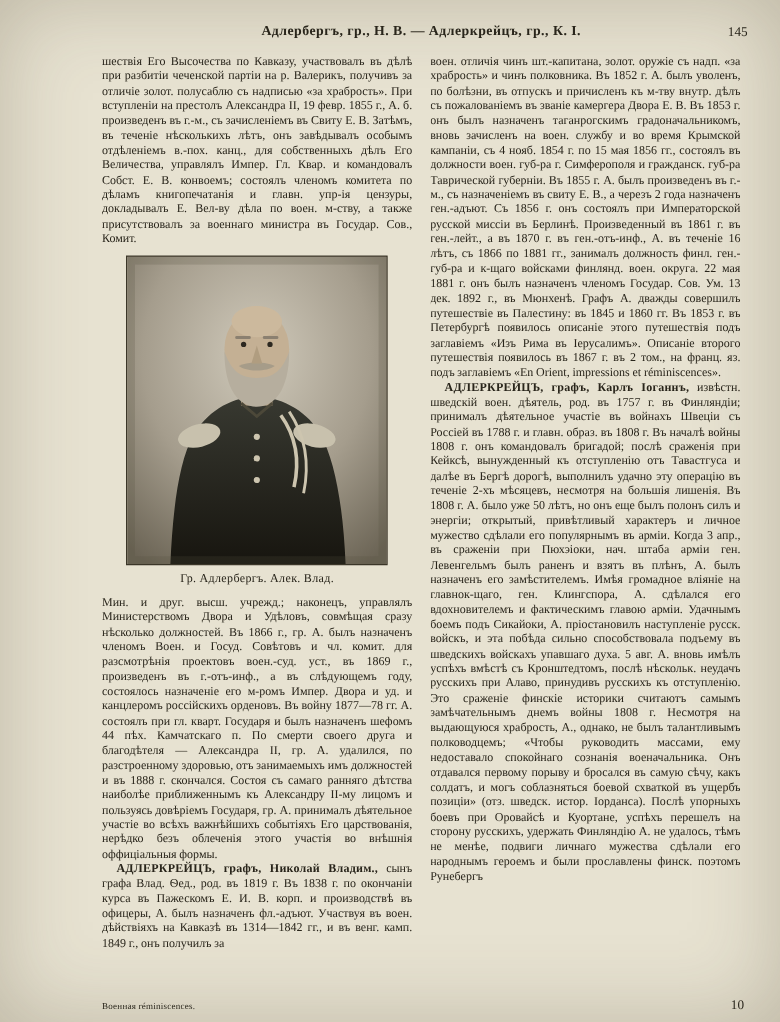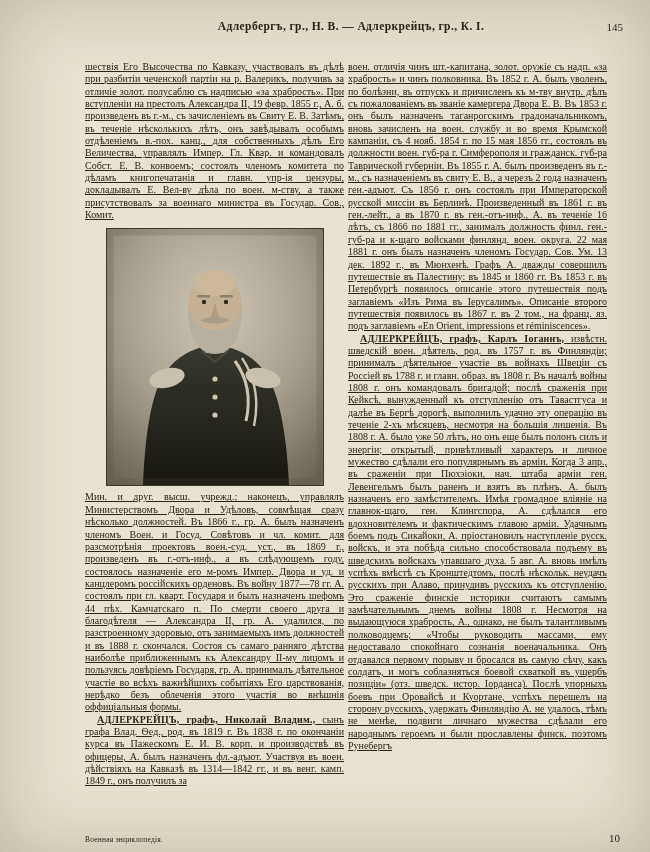--- a/index.html
+++ b/index.html
@@ -12,42 +12,41 @@
     position: relative;
     width: 650px; height: 852px;
     background: #e7e2d1;
     box-shadow: inset 0 0 70px rgba(92, 82, 58, 0.30);
     padding: 20px 33px 0 85px;
     color: #29251b;
   }
   .page-header {
     position: relative;
     height: 18px;
-    margin-bottom: 23px;
+    margin-bottom: 8px;
   }
   .running-title {
     text-align: center;
     font-size: 11.5px;
     font-weight: bold;
     letter-spacing: 0.4px;
     white-space: nowrap;
   }
   .page-number {
     position: absolute;
     right: -6px; top: 1px;
     font-size: 11px;
     font-weight: normal;
     text-align: right;
   }
   .columns {
     display: flex;
-    gap: 4px;
+    gap: 15px;
     height: 780px;
     overflow: hidden;
-    text-decoration: underline;
   }
   .column {
     width: 259px;
     overflow: hidden;
     text-align: justify;
     font-size: 10px;
     line-height: 1.235;
     hyphens: auto;
     -webkit-hyphens: auto;
     word-spacing: -0.2px;
@@ -126,33 +125,34 @@
             <path d="M108 74 L 103.5 89 L 112.5 89 Z" fill="#b09d80"></path>
             <path d="M95 122 L 108 133 L 121 122" stroke="#4c4839" stroke-width="2.4" fill="none"></path>
             <path d="M128 132 C 141 150 144 170 139 192" stroke="#cdc5af" stroke-width="3" fill="none"></path>
             <path d="M135 129 C 149 150 152 173 147 197" stroke="#cdc5af" stroke-width="2.4" fill="none"></path>
             <circle cx="108" cy="150" r="2.6" fill="#cdc5af"></circle>
             <circle cx="108" cy="168" r="2.6" fill="#cdc5af"></circle>
             <circle cx="108" cy="186" r="2.6" fill="#cdc5af"></circle>
             <rect x="3" y="3" width="210" height="250" fill="none" stroke="#57503f" stroke-width="7" opacity="0.22"></rect>
           </svg>
         </div>
+        <figcaption>Гр. Адлербергъ. Алек. Влад.</figcaption>
       </figure>
 
       <p class="para no-indent">Мин. и друг. высш. учрежд.; наконецъ, управлялъ Министерствомъ Двора и Удѣловъ, совмѣщая сразу нѣсколько должностей. Въ 1866 г., гр. А. былъ назначенъ членомъ Воен. и Госуд. Совѣтовъ и чл. комит. для разсмотрѣнія проектовъ воен.-суд. уст., въ 1869 г., произведенъ въ г.-отъ-инф., а въ слѣдующемъ году, состоялось назначеніе его м-ромъ Импер. Двора и уд. и канцлеромъ россійскихъ орденовъ. Въ войну 1877—78 гг. А. состоялъ при гл. кварт. Государя и былъ назначенъ шефомъ 44 пѣх. Камчатскаго п. По смерти своего друга и благодѣтеля — Александра II, гр. А. удалился, по разстроенному здоровью, отъ занимаемыхъ имъ должностей и въ 1888 г. скончался. Состоя съ самаго ранняго дѣтства наиболѣе приближеннымъ къ Александру II-му лицомъ и пользуясь довѣріемъ Государя, гр. А. принималъ дѣятельное участіе во всѣхъ важнѣйшихъ событіяхъ Его царствованія, нерѣдко безъ облеченія этого участія во внѣшнія оффиціальныя формы.</p>
 
       <p class="para entry"><b class="entry-heading">АДЛЕРКРЕЙЦЪ, графъ, Николай Владим.,</b> <span>сынъ графа Влад. Ѳед., род. въ 1819 г. Въ 1838 г. по окончаніи курса въ Пажескомъ Е. И. В. корп. и производствѣ въ офицеры, А. былъ назначенъ фл.-адъют. Участвуя въ воен. дѣйствіяхъ на Кавказѣ въ 1314—1842 гг., и въ венг. камп. 1849 г., онъ получилъ за</span></p>
     </div>
 
     <div class="column">
       <p class="para no-indent">воен. отличія чинъ шт.-капитана, золот. оружіе съ надп. «за храбрость» и чинъ полковника. Въ 1852 г. А. былъ уволенъ, по болѣзни, въ отпускъ и причисленъ къ м-тву внутр. дѣлъ съ пожалованіемъ въ званіе камергера Двора Е. В. Въ 1853 г. онъ былъ назначенъ таганрогскимъ градоначальникомъ, вновь зачисленъ на воен. службу и во время Крымской кампаніи, съ 4 нояб. 1854 г. по 15 мая 1856 гг., состоялъ въ должности воен. губ-ра г. Симферополя и гражданск. губ-ра Таврической губерніи. Въ 1855 г. А. былъ произведенъ въ г.-м., съ назначеніемъ въ свиту Е. В., а черезъ 2 года назначенъ ген.-адъют. Съ 1856 г. онъ состоялъ при Императорской русской миссіи въ Берлинѣ. Произведенный въ 1861 г. въ ген.-лейт., а въ 1870 г. въ ген.-отъ-инф., А. въ теченіе 16 лѣтъ, съ 1866 по 1881 гг., занималъ должность финл. ген.-губ-ра и к-щаго войсками финлянд. воен. округа. 22 мая 1881 г. онъ былъ назначенъ членомъ Государ. Сов. Ум. 13 дек. 1892 г., въ Мюнхенѣ. Графъ А. дважды совершилъ путешествіе въ Палестину: въ 1845 и 1860 гг. Въ 1853 г. въ Петербургѣ появилось описаніе этого путешествія подъ заглавіемъ «Изъ Рима въ Іерусалимъ». Описаніе второго путешествія появилось въ 1867 г. въ 2 том., на франц. яз. подъ заглавіемъ «En Orient, impressions et réminiscences».</p>
 
       <p class="para entry"><b class="entry-heading">АДЛЕРКРЕЙЦЪ, графъ, Карлъ Іоганнъ,</b> <span>извѣстн. шведскій воен. дѣятель, род. въ 1757 г. въ Финляндіи; принималъ дѣятельное участіе въ войнахъ Швеціи съ Россіей въ 1788 г. и главн. образ. въ 1808 г. Въ началѣ войны 1808 г. онъ командовалъ бригадой; послѣ сраженія при Кейксѣ, вынужденный къ отступленію отъ Тавастгуса и далѣе въ Бергѣ дорогѣ, выполнилъ удачно эту операцію въ теченіе 2-хъ мѣсяцевъ, несмотря на большія лишенія. Въ 1808 г. А. было уже 50 лѣтъ, но онъ еще былъ полонъ силъ и энергіи; открытый, привѣтливый характеръ и личное мужество сдѣлали его популярнымъ въ арміи. Когда 3 апр., въ сраженіи при Пюхэіоки, нач. штаба арміи ген. Левенгельмъ былъ раненъ и взятъ въ плѣнъ, А. былъ назначенъ его замѣстителемъ. Имѣя громадное вліяніе на главнок-щаго, ген. Клингспора, А. сдѣлался его вдохновителемъ и фактическимъ главою арміи. Удачнымъ боемъ подъ Сикайоки, А. пріостановилъ наступленіе русск. войскъ, и эта побѣда сильно способствовала подъему въ шведскихъ войскахъ упавшаго духа. 5 авг. А. вновь имѣлъ успѣхъ вмѣстѣ съ Кронштедтомъ, послѣ нѣскольк. неудачъ русскихъ при Алаво, принудивъ русскихъ къ отступленію. Это сраженіе финскіе историки считаютъ самымъ замѣчательнымъ днемъ войны 1808 г. Несмотря на выдающуюся храбрость, А., однако, не былъ талантливымъ полководцемъ; «Чтобы руководить массами, ему недоставало спокойнаго сознанія военачальника. Онъ отдавался первому порыву и бросался въ самую сѣчу, какъ солдатъ, и могъ соблазняться боевой схваткой въ ущербъ позиціи» (отз. шведск. истор. Іорданса). Послѣ упорныхъ боевъ при Оровайсѣ и Куортане, успѣхъ перешелъ на сторону русскихъ, удержать Финляндію А. не удалось, тѣмъ не менѣе, подвиги личнаго мужества сдѣлали его народнымъ героемъ и были прославлены финск. поэтомъ Рунебергъ</span></p>
     </div>
 
   </div>
 
   <footer class="page-footer">
-    <span class="footer-imprint">Военная энциклопедія.</span>
+    <span class="footer-imprint">Военная réminiscences.</span>
     <span class="footer-signature">10</span>
   </footer>
 
 </div>
 
 </body></html>

